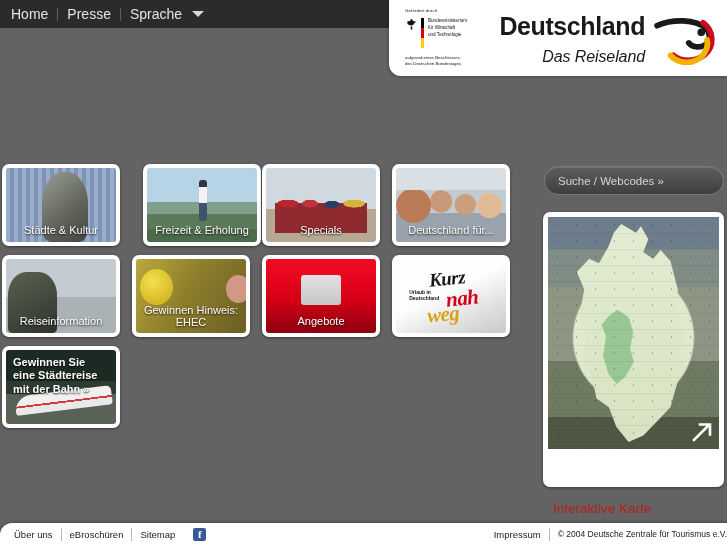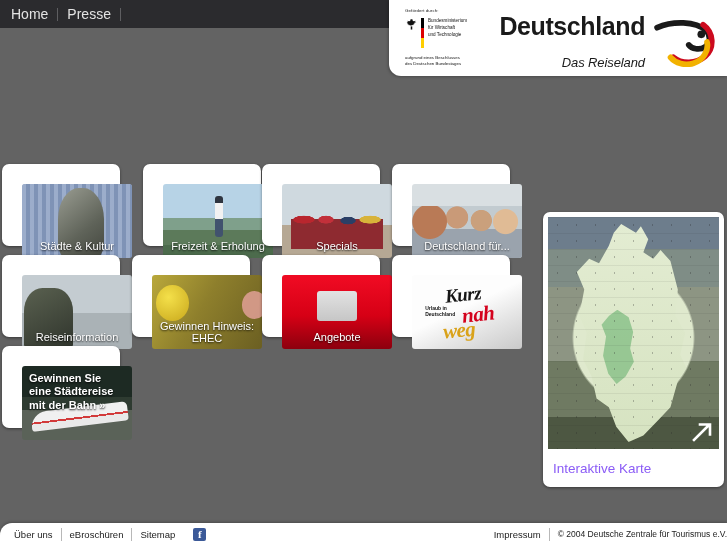--- a/index.html
+++ b/index.html
@@ -113,37 +113,37 @@
   }
   .dzt-words { text-align: right; margin-right: 8px; }
   .dzt-title {
     font-size: 25px;
     font-weight: bold;
     color: #1a1a1a;
     letter-spacing: -0.4px;
     line-height: 1;
   }
   .dzt-sub {
-    font-size: 13px;
+    font-size: 16px;
     font-style: italic;
     color: #1a1a1a;
     line-height: 1.3;
-    margin-top: 16px;
+    margin-top: 8px;
     letter-spacing: -0.1px;
   }
   .dzt-mark { width: 62px; height: 48px; flex: none; }
 
   
   #tiles { position: absolute; left: 2px; top: 164px; }
   .tile {
     position: absolute;
     width: 118px; height: 82px;
     background: #ffffff;
     border-radius: 7px;
-    padding: 20px;
+    padding: 4px;
     box-shadow: 0 1px 3px rgba(0,0,0,0.45);
   }
   .tile-inner {
     position: relative;
     width: 110px; height: 74px;
     border-radius: 3px;
     overflow: hidden;
   }
   .tile-label {
     position: absolute;
@@ -353,23 +353,24 @@
   }
   #map-arrow {
     position: absolute;
     right: 4px; bottom: 4px;
     width: 26px; height: 26px;
   }
   #map-caption {
     height: 38px;
     display: flex;
     align-items: center;
-    color: #8b5cf6;
+    color: #b91c1c;
     font-size: 13.5px;
     padding-left: 5px;
+    margin-top: 40px;
   }
 
   
   #footer-panel {
     position: absolute;
     left: 0; top: 523px;
     width: 727px; height: 22px;
     background: #ffffff;
     border-top-left-radius: 12px;
     display: flex;
@@ -411,20 +412,24 @@
 </head>
 <body>
 
 <div id="page">
 
   <div id="topbar">
     <a class="topnav-link" href="#">Home</a>
     <div class="topnav-sep"></div>
     <a class="topnav-link" href="#">Presse</a>
     <div class="topnav-sep"></div>
+    <div class="topnav-group">
+      <a class="topnav-link" href="#">Sprache</a>
+      <span class="caret-down"></span>
+    </div>
   </div>
 
   <div id="header-panel">
 
     <div id="bmwi-logo">
       <div class="bmwi-caption">Gefördert durch:</div>
       <div class="bmwi-main">
         <svg class="bmwi-eagle" viewBox="0 0 24 24">
           <path d="M12 2.5c-1.6 0-2.4 1.1-2.4 2 0 .5.2.9.5 1.2L7 6.2 4 5l1.6 2.3L3 7.6l2.4 1.5L3.4 10l2.6.5-1.3 1.5 2.5-.2-.6 1.7 2-.9.2 1.9 1.4-1.4.7 1.9.8-1.9 1.4 1.4.2-1.9 2 .9-.6-1.7 2.5.2-1.3-1.5 2.6-.5-2-.9L21 7.6l-2.6-.3L20 5l-3 1.2-3.1-.5c.3-.3.5-.7.5-1.2 0-.9-.8-2-2.4-2z" fill="#111"></path>
           <path d="M10.6 15.5h2.8v5.8h-2.8z" fill="#111"></path>
@@ -528,20 +533,27 @@
         <div class="bahn-text">
           <div>Gewinnen Sie</div>
           <div>eine Städtereise</div>
           <div>mit der Bahn »</div>
         </div>
       </div>
     </div>
 
   </div>
 
+  <div id="search-box">
+    <input id="search-input" type="text" placeholder="Suche / Webcodes »" style="">
+    <svg width="16" height="16" viewBox="0 0 20 20">
+      <circle cx="8.5" cy="8.5" r="5.6" fill="none" stroke="#e6e6e6" stroke-width="1.9"></circle>
+      <line x1="12.6" y1="12.6" x2="18" y2="18" stroke="#e6e6e6" stroke-width="2.1" stroke-linecap="round"></line>
+    </svg>
+  </div>
 
   <div id="map-card">
     <div id="map-img">
       <div id="map-germany"></div>
       <div id="map-highlight"></div>
       <div class="map-labels"></div>
       <div class="map-dots"></div>
       <svg id="map-arrow" viewBox="0 0 26 26">
         <path d="M5 21 L20 6 M11 5.5 L21 5.5 L21 15.5" fill="none" stroke="#ffffff" stroke-width="2.6" stroke-linecap="square"></path>
       </svg>

